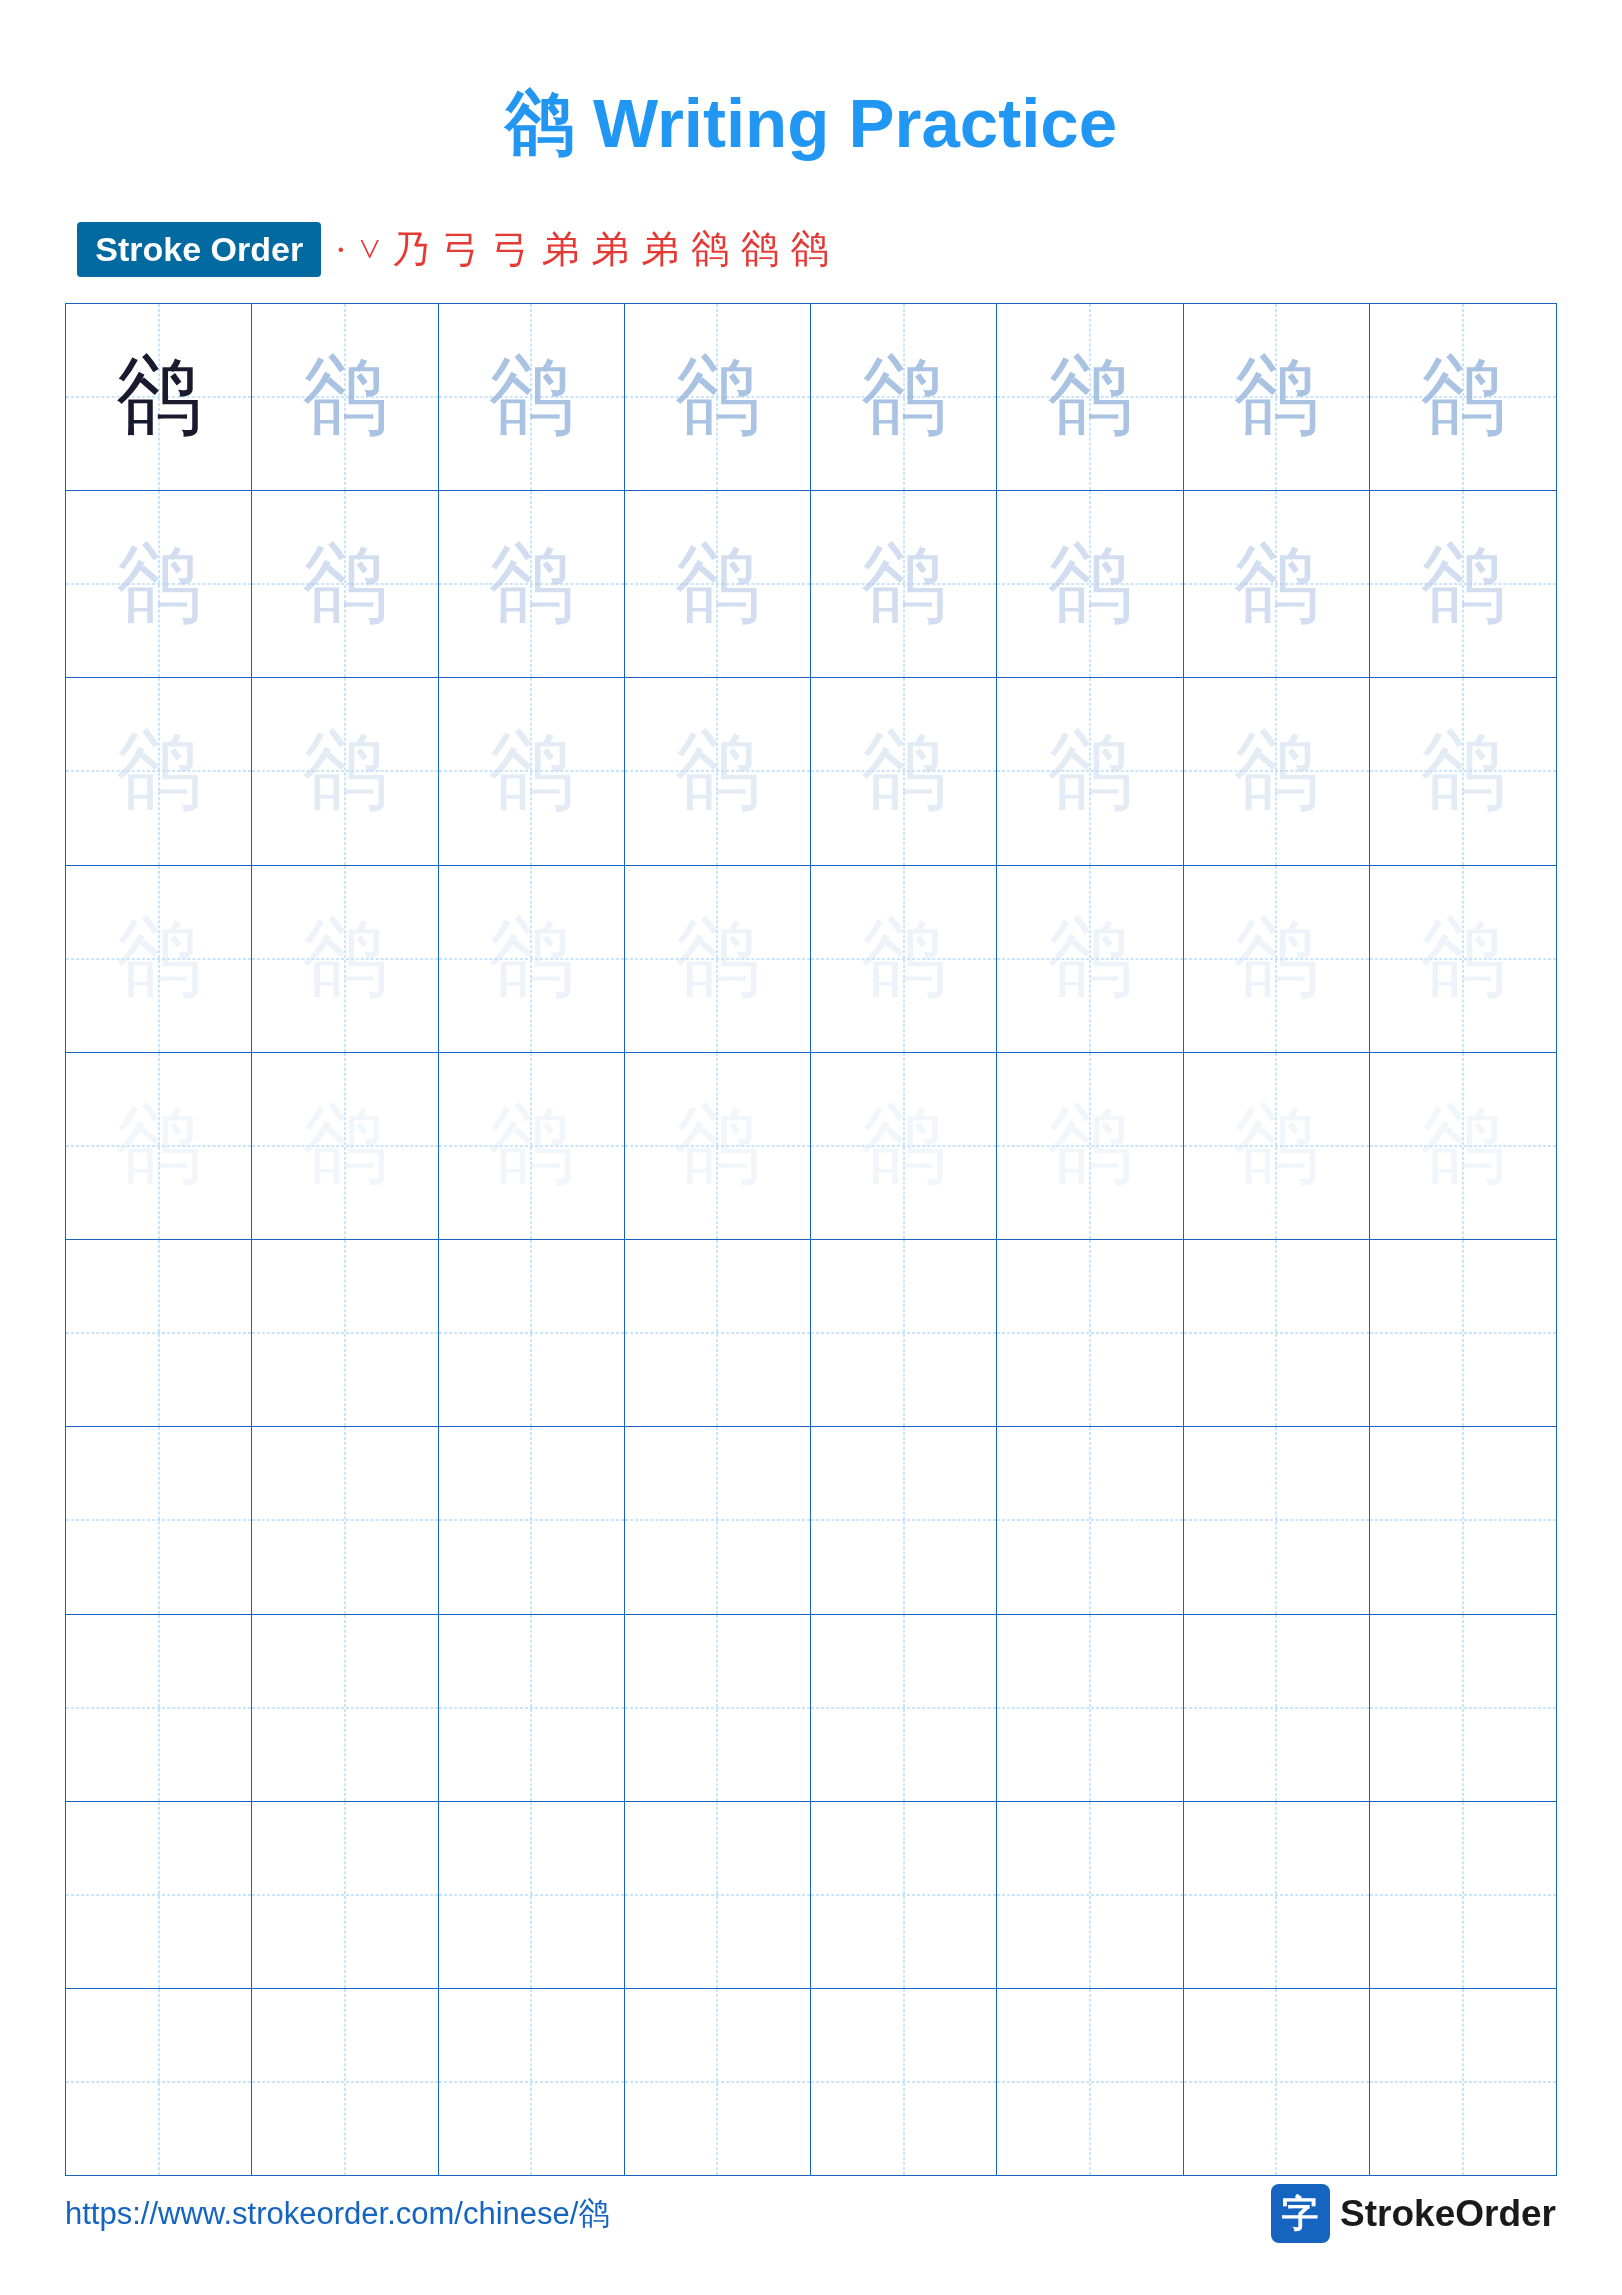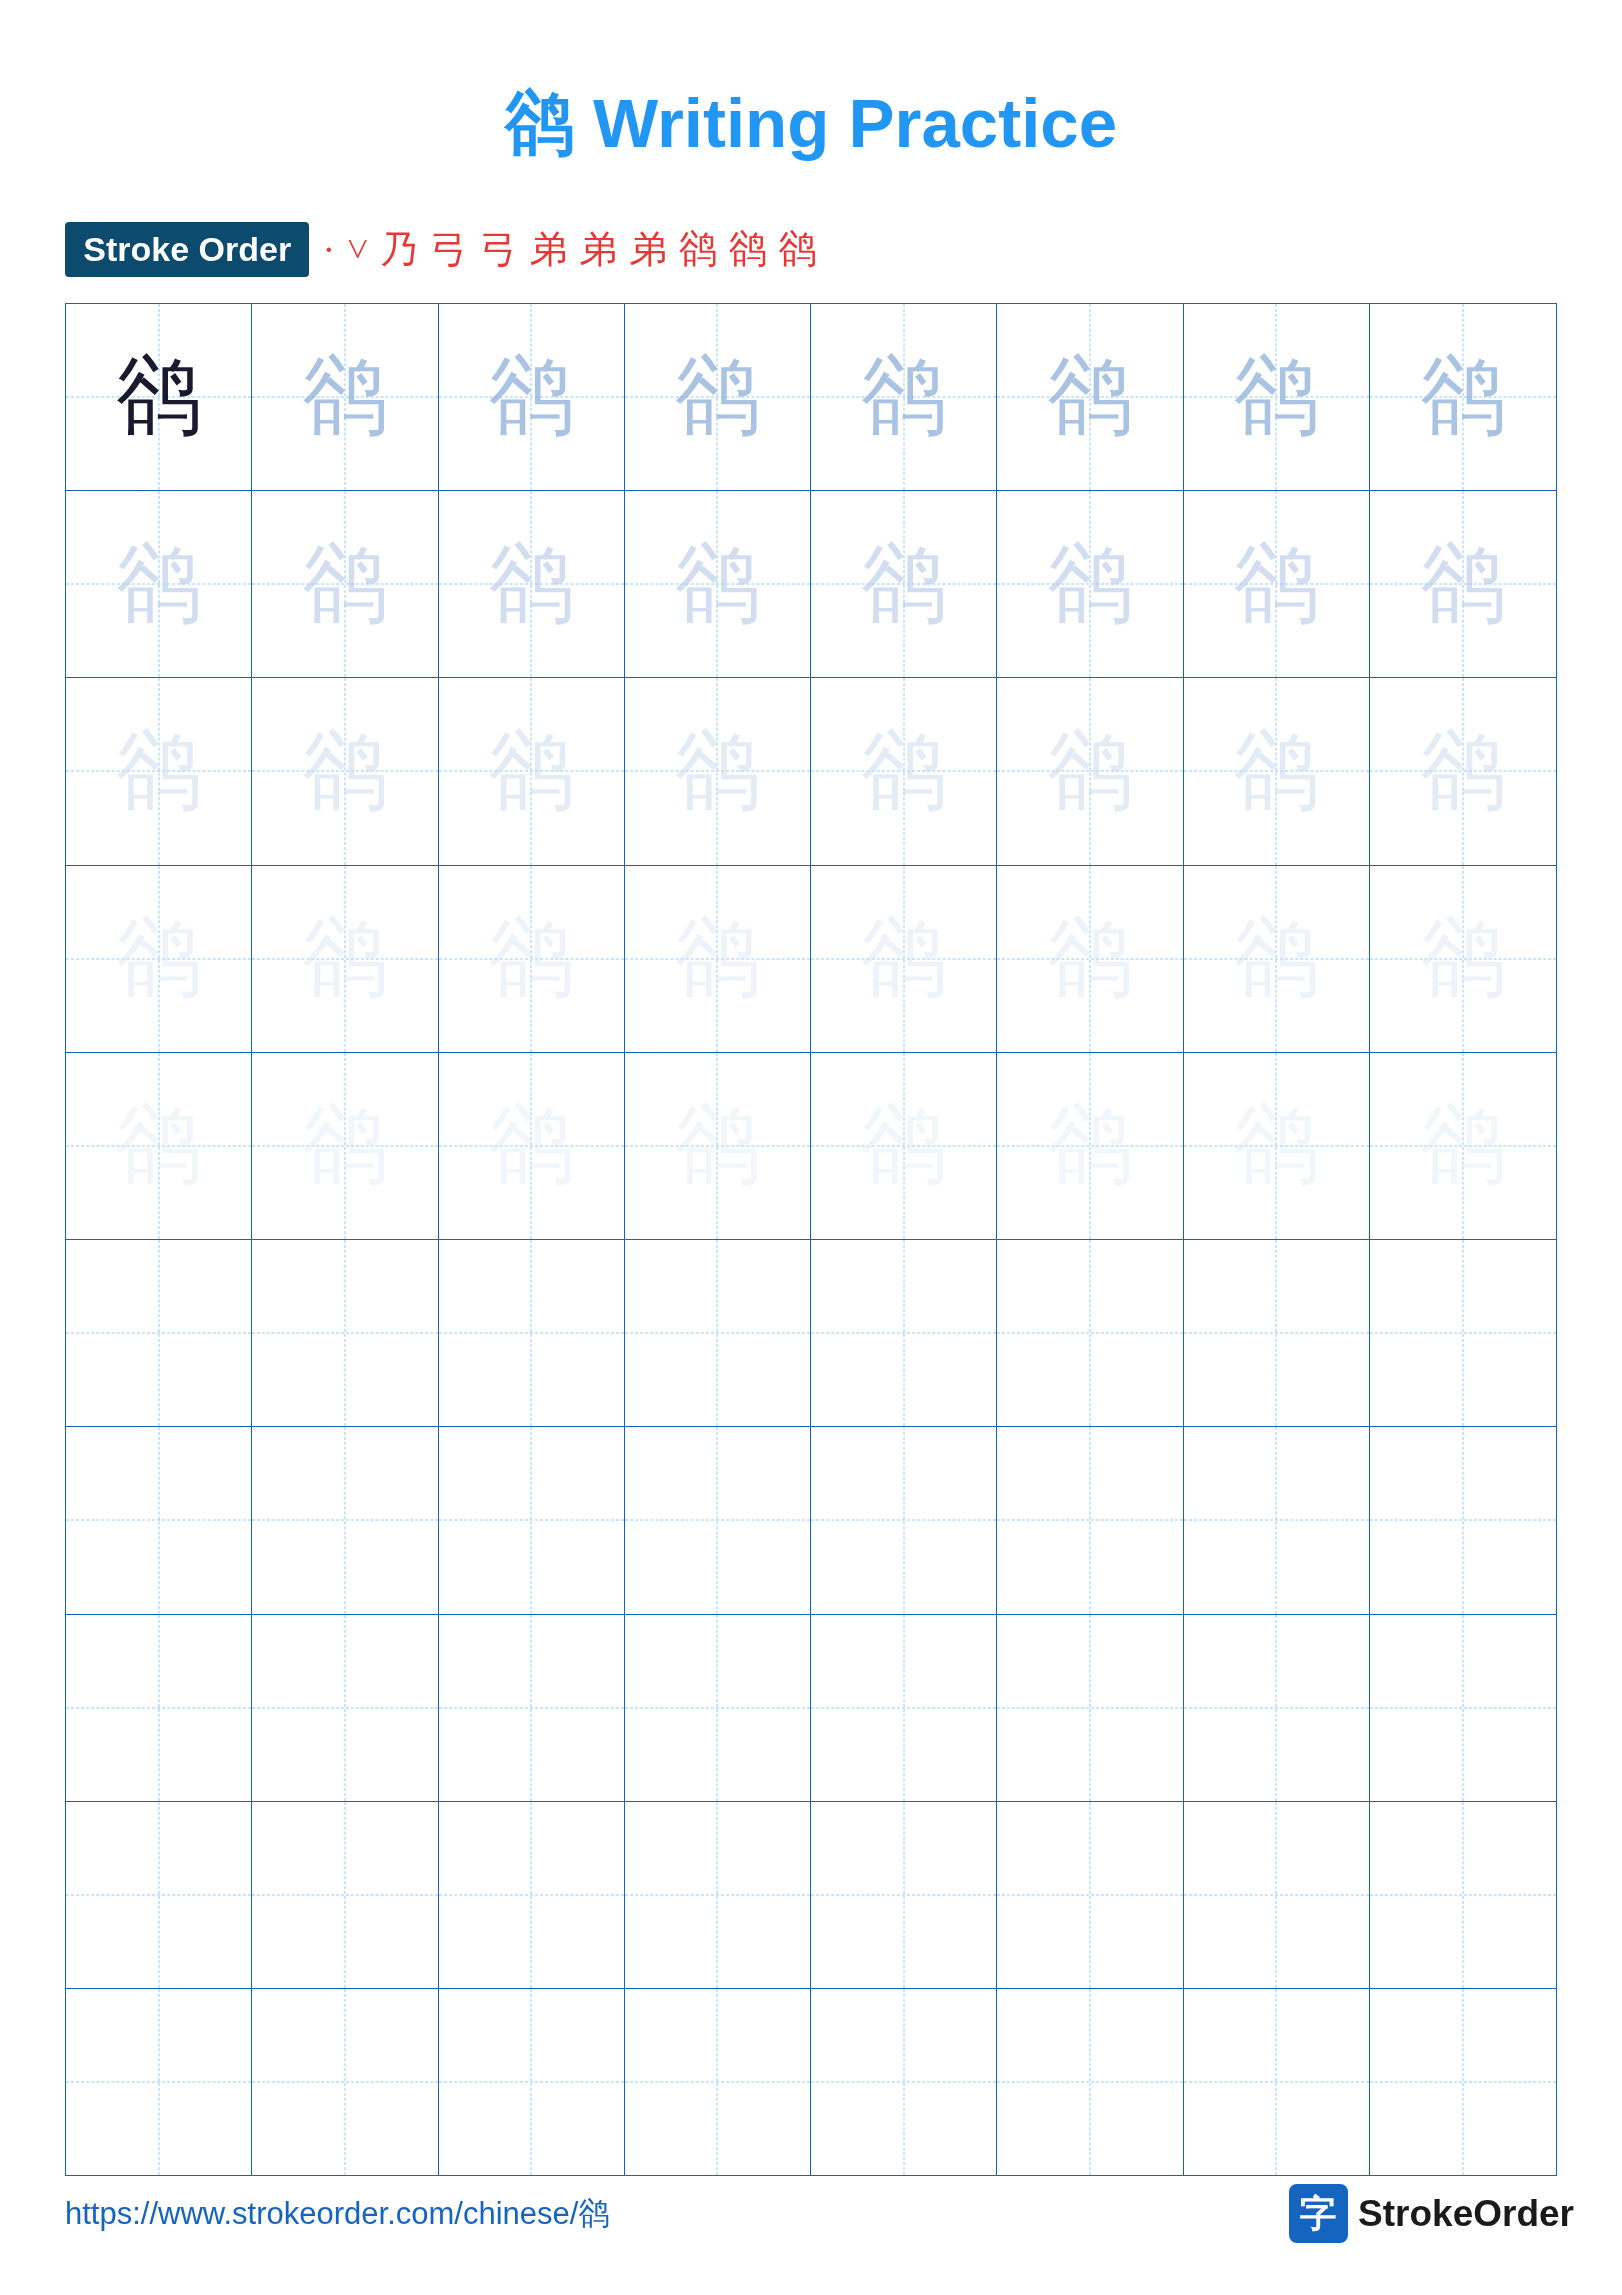--- a/index.html
+++ b/index.html
@@ -35,27 +35,28 @@
     }
 
     .stroke-order-row {
       display: flex;
       align-items: center;
       margin-bottom: 26px;
       gap: 13px;
     }
 
     .stroke-order-badge {
-      background: #0c4a6e;
+      background: #0369a1;
       color: white;
       padding: 7.9px 18.3px;
       border-radius: 3.9px;
       font-size: 34px;
       font-weight: bold;
       white-space: nowrap;
+      margin-left: 12px;
     }
 
     .stroke-steps {
       display: flex;
       align-items: center;
       gap: 11.8px;
       flex-wrap: nowrap;
     }
 
     .stroke-step {
@@ -142,21 +143,21 @@
 
     .char-light4 {
       color: rgba(210, 225, 240, 0.4);
     }
 
     
     .footer {
       position: absolute;
       bottom: 52px;
       left: 65px;
-      right: 48px;
+      right: 66px;
       display: flex;
       align-items: center;
       justify-content: space-between;
     }
 
     .footer-url {
       color: #1565C0;
       font-size: 31px;
       text-decoration: none;
     }

